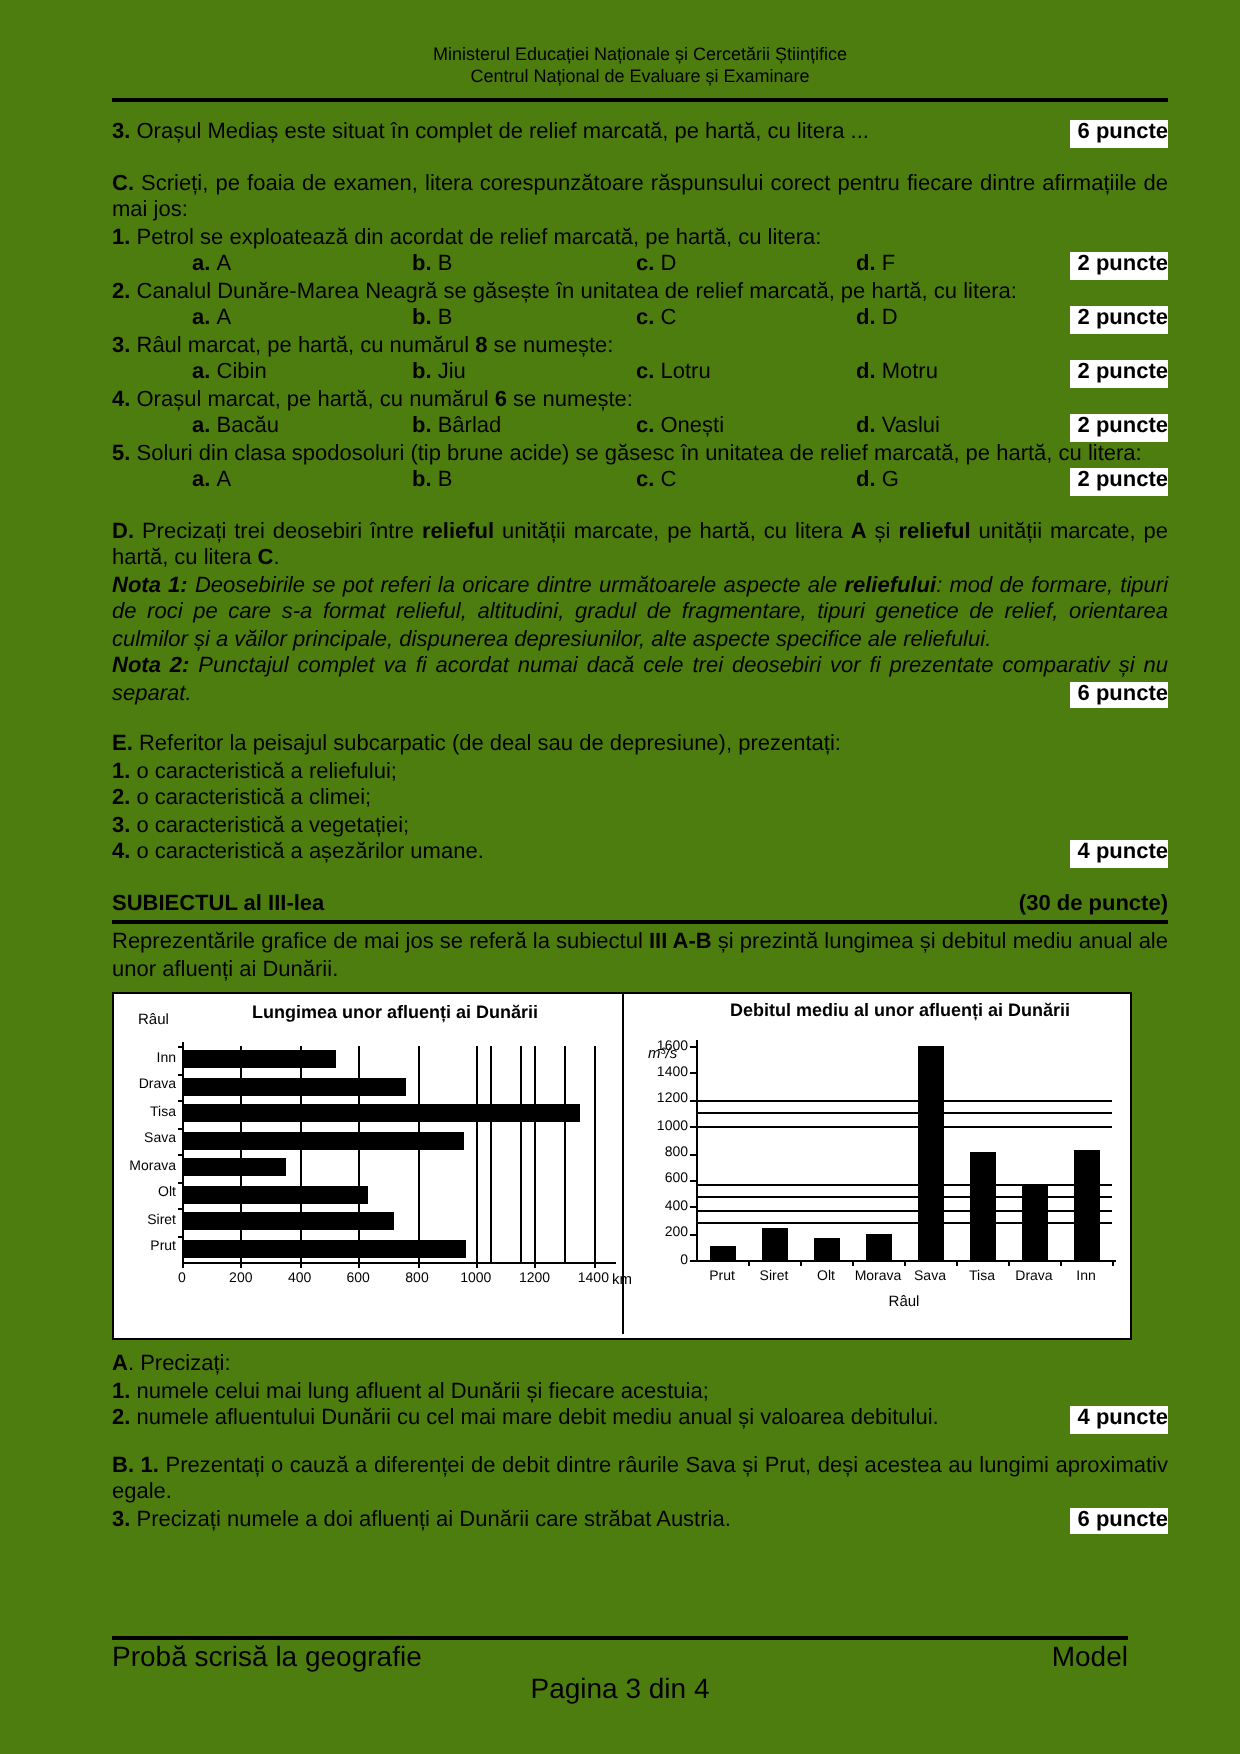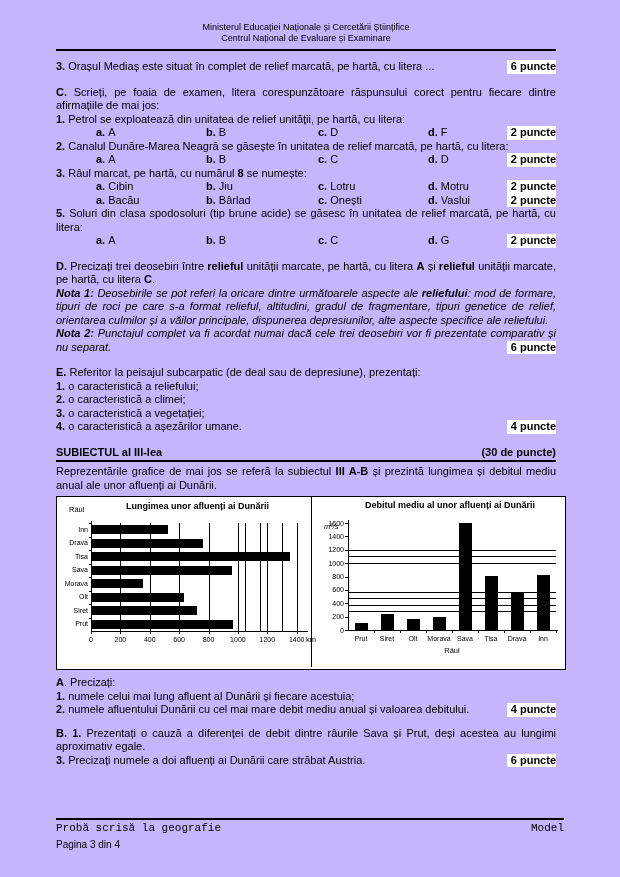--- a/index.html
+++ b/index.html
@@ -1,17 +1,17 @@
 <!DOCTYPE html>
 <html><head>
 <meta charset="utf-8">
 <style>
   html,body{margin:0;padding:0;background:#fff;}
   .page{width:620px;height:877px;box-sizing:border-box;position:relative;overflow:hidden;
-        background:#c4b5fd;color:#000;padding:22px 64px 0 56px;
+        background:#4d7c0f;color:#000;padding:22px 36px 0 56px;
         font-family:"Liberation Sans",sans-serif;font-size:11px;line-height:13.5px;}
   .b{font-weight:bold;}
   .i{font-style:italic;}
   .hdr{text-align:center;font-size:9px;line-height:11px;}
   .hrule{border:none;border-top:2px solid #000;margin:5px 0 9px 0;}
   .para{position:relative;}
   .just{text-align:justify;}
   .points{position:absolute;right:0;bottom:0;font-weight:bold;background:#fff;padding-left:4px;}
   .sect{margin-bottom:12px;}
   .optrow{position:relative;height:13.5px;}
@@ -21,41 +21,41 @@
            border-bottom:2px solid #000;padding-bottom:1px;margin-bottom:3px;}
   .charts{position:relative;width:508px;height:172px;border:1px solid #000;margin:4px 0 6px 0;background:#fff;}
   .chartL{position:absolute;left:0;top:0;width:254px;height:170px;}
   .chartR{position:absolute;left:254px;top:0;width:253px;height:170px;border-left:1px solid #000;box-sizing:border-box;}
   .ct{position:absolute;font-weight:bold;font-size:9px;line-height:10px;text-align:center;}
   .clab{position:absolute;font-size:7px;line-height:8px;}
   .cbar{position:absolute;background:#000;z-index:2;}
   .cgrid{position:absolute;background:#000;z-index:1;}
   .cax{position:absolute;background:#000;z-index:3;}
   .footer{position:absolute;left:56px;right:56px;top:818px;border-top:2px solid #000;padding-top:3px;}
-  .frow{display:flex;justify-content:space-between;font-size:11px;line-height:11px;font-family:Liberation Mono, monospace;}
-  .fcenter{text-align:left;font-size:10px;line-height:11px;margin-top:5px;}
+  .frow{display:flex;justify-content:space-between;font-size:14px;line-height:11px;}
+  .fcenter{text-align:center;font-size:14px;line-height:11px;margin-top:5px;}
 </style>
 </head>
 <body>
 
 <div class="page">
 
   <div class="hdr">
     <div>Ministerul Educației Naționale și Cercetării Științifice</div>
     <div>Centrul Național de Evaluare și Examinare</div>
   </div>
   <hr class="hrule">
 
   <div class="sect" id="top-items">
       <div class="para"><span class="b ">3.</span><span> Orașul Mediaș este situat în complet de relief marcată, pe hartă, cu litera ...</span><span class="points">6 puncte</span></div>
     </div>
 
   <div class="sect" id="section-c">
       <div class="para just"><span class="b ">C.</span><span> Scrieți, pe foaia de examen, litera corespunzătoare răspunsului corect pentru fiecare dintre afirmațiile de mai jos:</span></div>
-      <div class="para just"><span class="b ">1.</span><span> Petrol se exploatează din unitatea de relief unității, pe hartă, cu litera:</span></div>
+      <div class="para just"><span class="b ">1.</span><span> Petrol se exploatează din acordat de relief marcată, pe hartă, cu litera:</span></div>
       <div class="optrow">
         <span class="opt opt0"><span class="b">a.</span><span>&nbsp;A</span></span>
         <span class="opt opt1"><span class="b">b.</span><span>&nbsp;B</span></span>
         <span class="opt opt2"><span class="b">c.</span><span>&nbsp;D</span></span>
         <span class="opt opt3"><span class="b">d.</span><span>&nbsp;F</span></span>
         <span class="points">2 puncte</span>
       </div>
       <div class="para just"><span class="b ">2.</span><span> Canalul Dunăre-Marea Neagră se găsește în unitatea de relief marcată, pe hartă, cu litera:</span></div>
       <div class="optrow">
         <span class="opt opt0"><span class="b">a.</span><span>&nbsp;A</span></span>
@@ -65,20 +65,21 @@
         <span class="points">2 puncte</span>
       </div>
       <div class="para just"><span class="b ">3.</span><span> Râul marcat, pe hartă, cu numărul </span><span class="b ">8</span><span> se numește:</span></div>
       <div class="optrow">
         <span class="opt opt0"><span class="b">a.</span><span>&nbsp;Cibin</span></span>
         <span class="opt opt1"><span class="b">b.</span><span>&nbsp;Jiu</span></span>
         <span class="opt opt2"><span class="b">c.</span><span>&nbsp;Lotru</span></span>
         <span class="opt opt3"><span class="b">d.</span><span>&nbsp;Motru</span></span>
         <span class="points">2 puncte</span>
       </div>
+      <div class="para just"><span class="b ">4.</span><span> Orașul marcat, pe hartă, cu numărul </span><span class="b ">6</span><span> se numește:</span></div>
       <div class="optrow">
         <span class="opt opt0"><span class="b">a.</span><span>&nbsp;Bacău</span></span>
         <span class="opt opt1"><span class="b">b.</span><span>&nbsp;Bârlad</span></span>
         <span class="opt opt2"><span class="b">c.</span><span>&nbsp;Onești</span></span>
         <span class="opt opt3"><span class="b">d.</span><span>&nbsp;Vaslui</span></span>
         <span class="points">2 puncte</span>
       </div>
       <div class="para just"><span class="b ">5.</span><span> Soluri din clasa spodosoluri (tip brune acide) se găsesc în unitatea de relief marcată, pe hartă, cu litera:</span></div>
       <div class="optrow">
         <span class="opt opt0"><span class="b">a.</span><span>&nbsp;A</span></span>

